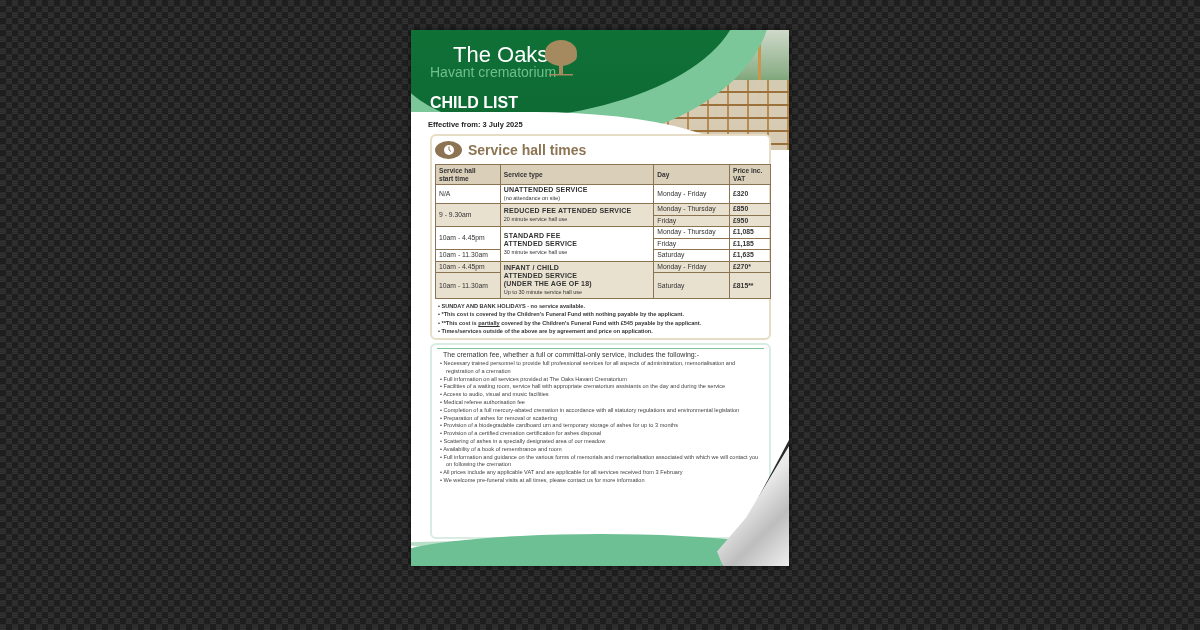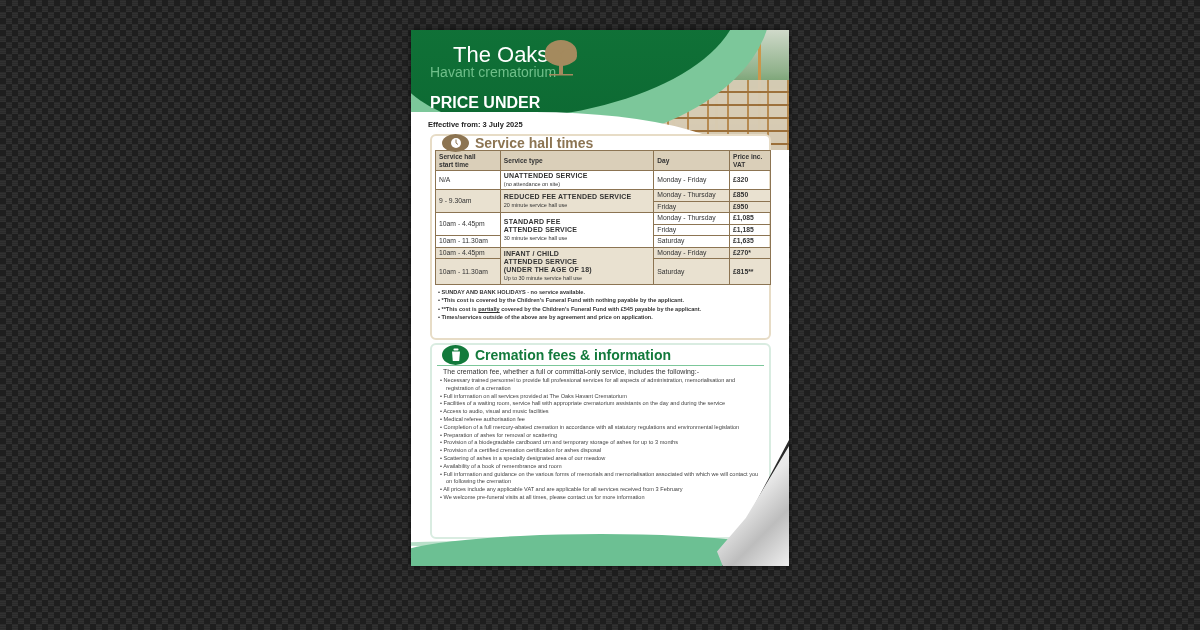--- a/index.html
+++ b/index.html
@@ -68,21 +68,21 @@
   }
   .effective {
     position: absolute; left: 17px; top: 90px; font-size: 7.5px; font-weight: bold; color: #222;
   }
   
   .panel {
     position: absolute; left: 19px; width: 341px; background: #fff; border-radius: 6px;
   }
   .panel-hall { top: 104px; height: 206px; border: 2px solid #e7dcc6; }
   .panel-crem { top: 313px; height: 196px; border: 2px solid #d9ece1; }
-  .section-head { display: flex; align-items: center; gap: 6px; height: 14px; padding-left: 10px; }
+  .section-head { display: flex; align-items: center; gap: 6px; height: 28px; padding-left: 3px; }
   .icon-oval {
     width: 27px; height: 18px; border-radius: 50%; display: flex; align-items: center; justify-content: center;
   }
   .icon-oval.brown { background: #8c7452; }
   .icon-oval.green { background: #137a3c; height: 20px; }
   .section-title { font-size: 14px; font-weight: bold; }
   .section-title.brown { color: #8c7452; }
   .section-title.green { color: #137a3c; }
   
   table.hall {
@@ -139,21 +139,21 @@
   <div class="brand-title">The Oaks</div>
   <div class="brand-sub">Havant crematorium</div>
   <svg class="tree-icon" viewBox="0 0 36 40">
     <ellipse cx="18" cy="15" rx="16" ry="13" fill="#a48a5e"></ellipse>
     <ellipse cx="10" cy="18" rx="8" ry="7" fill="#a48a5e"></ellipse>
     <ellipse cx="26" cy="18" rx="8" ry="7" fill="#a48a5e"></ellipse>
     <rect x="16" y="24" width="4" height="12" fill="#a48a5e"></rect>
     <rect x="6" y="36" width="24" height="1.5" fill="#a48a5e"></rect>
   </svg>
 
-  <div class="price-title">PRICE UNDER</div>
+  <div class="price-title">CHILD LIST</div>
   <div class="effective">Effective from: 3 July 2025</div>
 
   <div class="panel panel-hall">
     <div class="section-head">
       <div class="icon-oval brown">
         <svg width="12" height="12" viewBox="0 0 12 12">
             <circle cx="6" cy="6" r="5" fill="#fff"></circle>
             <path d="M6 2.5V6L8 7.5" stroke="#8c7452" stroke-width="1" fill="none"></path>
           </svg>
       </div>
@@ -236,29 +236,20 @@
 
     <ul class="notes">
       <li>SUNDAY AND BANK HOLIDAYS - no service available.</li>
       <li>*This cost is covered by the Children's Funeral Fund with nothing payable by the applicant.</li>
       <li><span>**This cost is </span><span class="u">partially</span><span> covered by the Children's Funeral Fund with £545 payable by the applicant.</span></li>
       <li>Times/services outside of the above are by agreement and price on application.</li>
     </ul>
   </div>
 
   <div class="panel panel-crem">
-    <div class="section-head" style="margin-top:3px">
-      <div class="icon-oval green">
-        <svg width="12" height="14" viewBox="0 0 12 14">
-            <rect x="3.5" y="0.5" width="5" height="2" rx="0.8" fill="#fff"></rect>
-            <path d="M2 3.5h8l-0.8 9.5H2.8z" fill="#fff"></path>
-          </svg>
-      </div>
-      <div class="section-title green">Cremation fees &amp; information</div>
-    </div>
     <div class="crem-intro">The cremation fee, whether a full or committal-only service, includes the following:-</div>
     <ul class="incl">
       <li>Necessary trained personnel to provide full professional services for all aspects of administration, memorialisation and registration of a cremation</li>
       <li>Full information on all services provided at The Oaks Havant Crematorium</li>
       <li>Facilities of a waiting room, service hall with appropriate crematorium assistants on the day and during the service</li>
       <li>Access to audio, visual and music facilities</li>
       <li>Medical referee authorisation fee</li>
       <li>Completion of a full mercury-abated cremation in accordance with all statutory regulations and environmental legislation</li>
       <li>Preparation of ashes for removal or scattering</li>
       <li>Provision of a biodegradable cardboard urn and temporary storage of ashes for up to 3 months</li>

